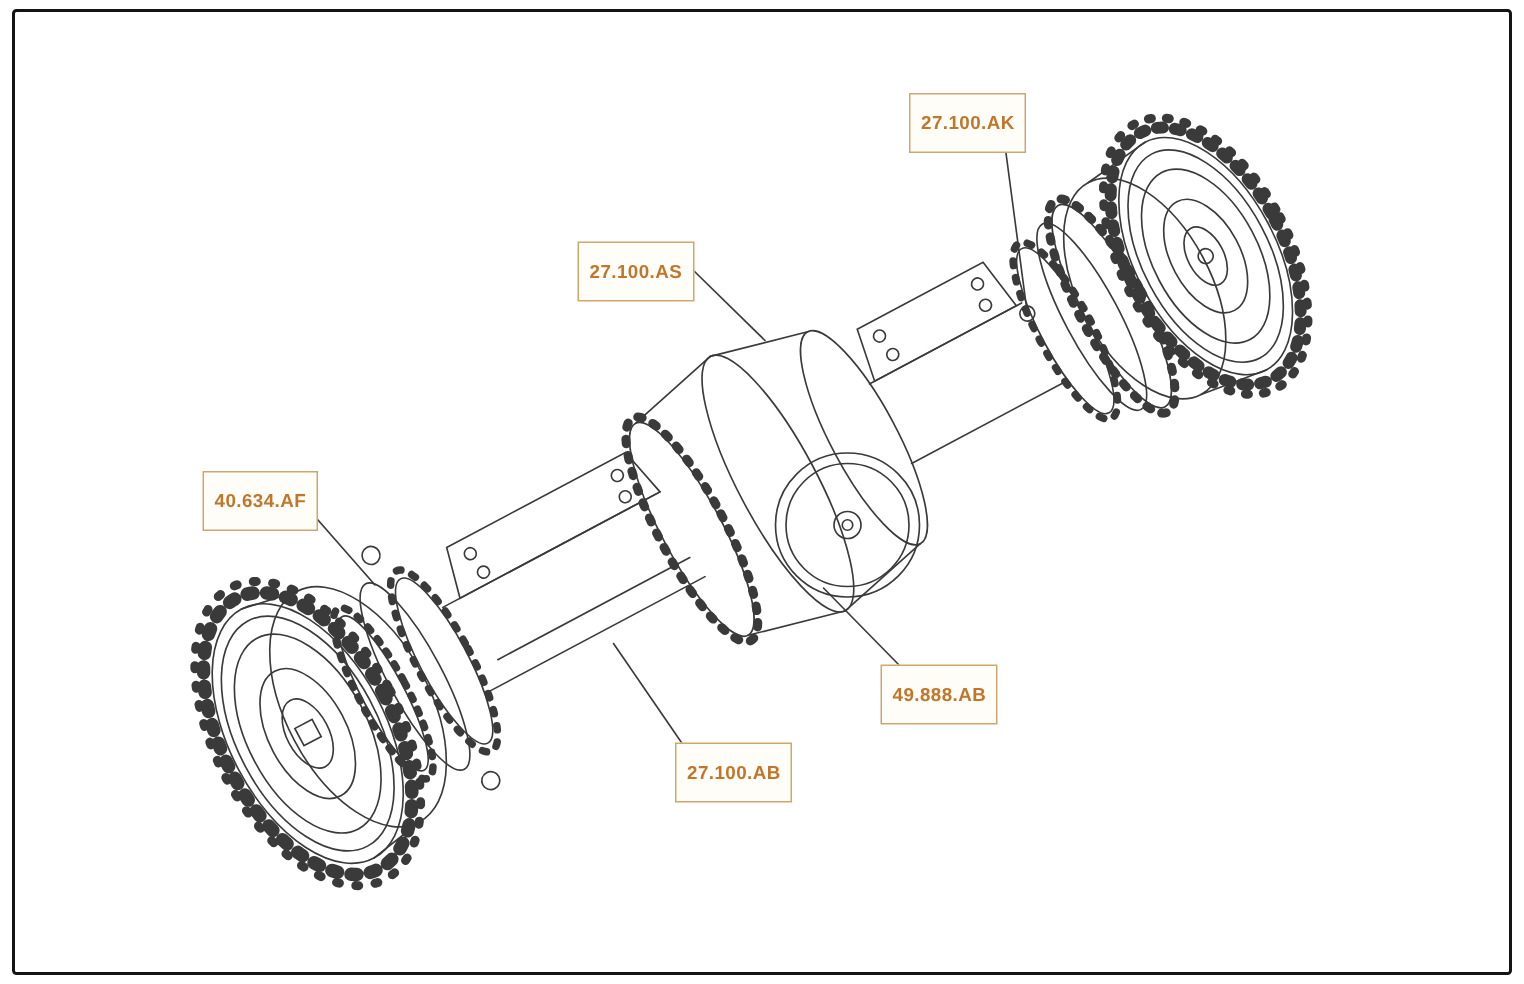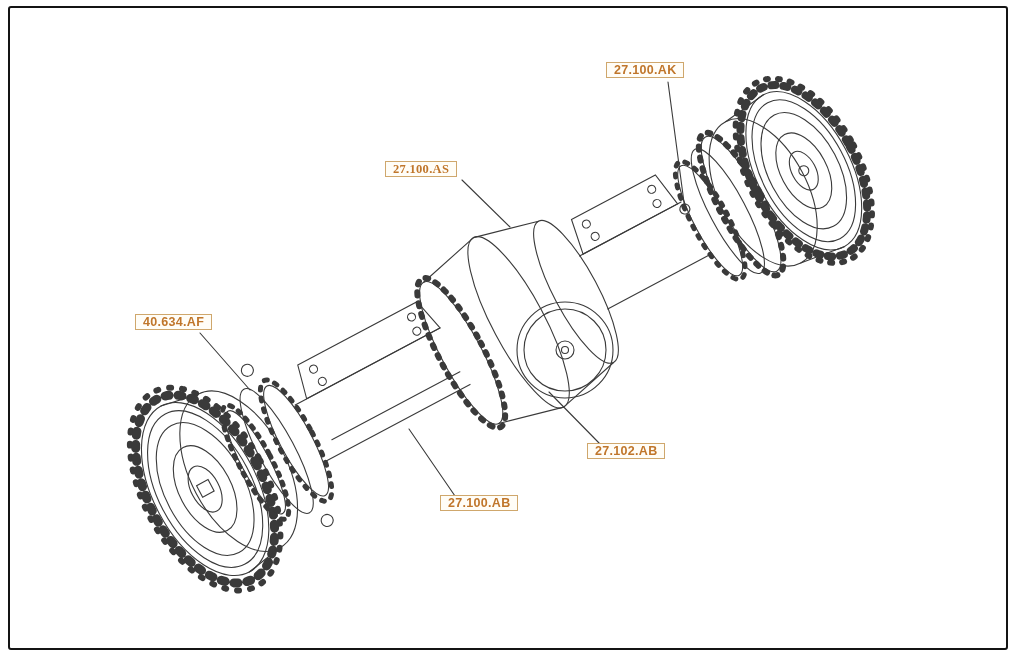--- a/index.html
+++ b/index.html
@@ -10,35 +10,35 @@
     --frame:#141414;
     --page-bg:#ffffff;
   }
   html,body{margin:0;padding:0;width:1016px;height:656px;background:var(--page-bg);overflow:hidden;}
   .stage{position:relative;width:1016px;height:656px;font-family:"Liberation Sans",sans-serif;}
   .frame{position:absolute;left:8px;top:6px;right:8px;bottom:6px;border:2px solid var(--frame);border-radius:3px;background:transparent;}
   svg.drawing{position:absolute;left:0;top:0;}
   .art{stroke:var(--line);fill:none;}
   .callout{
     position:absolute;
-    padding:0 7px;
+    padding:12px 7px;
     border:1px solid var(--callout-border);
     background:var(--callout-bg);
     color:var(--callout-text);
     font-size:12.5px;
     font-weight:bold;
     letter-spacing:.3px;
     white-space:nowrap;
     cursor:pointer;
     line-height:1.15;
   }
   .co-ak{left:606px;top:62px;}
-  .co-as{left:385px;top:161px;font-family:Liberation Serif, serif;}
+  .co-as{left:385px;top:161px;}
   .co-af{left:135px;top:314px;}
-  .co-ab{left:440px;top:495px;}
+  .co-ab{left:450px;top:495px;}
   .co-102ab{left:587px;top:443px;}
 </style>
 </head>
 <body>
 
 <div class="stage">
 
   <div class="frame"></div>
 
   <svg class="drawing" width="1016" height="656" viewBox="0 0 1016 656">
@@ -126,15 +126,15 @@
       <line x1="200" y1="333" x2="250" y2="390"></line>
       <line x1="455" y1="496" x2="409" y2="429"></line>
       <line x1="600" y1="444" x2="549" y2="392"></line>
     </g>
   </svg>
 
   <div class="callout co-ak">27.100.AK</div>
   <div class="callout co-as">27.100.AS</div>
   <div class="callout co-af">40.634.AF</div>
   <div class="callout co-ab">27.100.AB</div>
-  <div class="callout co-102ab">27.102.AB</div>
+  <div class="callout co-102ab">49.888.AB</div>
 
 </div>
 
 </body></html>

